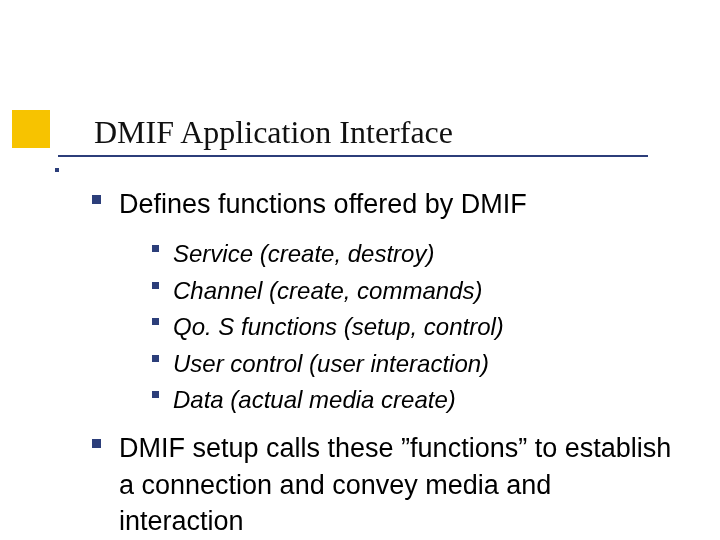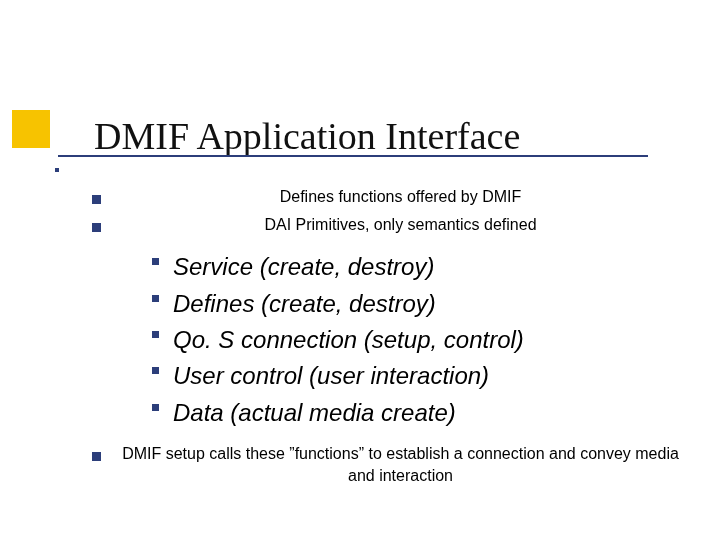--- a/index.html
+++ b/index.html
@@ -27,21 +27,21 @@
     top: 168px;
     width: 4px;
     height: 4px;
     background: #2c3e7a;
   }
   .title {
     position: absolute;
     left: 94px;
     top: 114px;
     font-family: "Times New Roman", Times, serif;
-    font-size: 38px;
+    font-size: 32px;
     font-weight: 400;
     color: #111;
   }
   .title-underline {
     position: absolute;
     left: 58px;
     top: 155px;
     width: 590px;
     height: 2px;
     background: #2c3e7a;
@@ -77,23 +77,22 @@
   .sq.l2 {
     width: 7px;
     height: 7px;
     margin-top: 7px;
     margin-right: 14px;
   }
   .txt {
     flex: 1 1 auto;
   }
   .txt.l1 {
-    font-size: 16px;
+    font-size: 27px;
     line-height: 1.35;
-    text-align: center;
   }
   .txt.l2 {
     font-size: 24px;
     line-height: 1.35;
     font-style: italic;
   }
   .spacer {
     height: 10px;
   }
 </style>
@@ -106,38 +105,34 @@
 <div class="title">DMIF Application Interface</div>
 <div class="title-underline"></div>
 
 <div class="content">
 
   <div class="bullet-row lvl1">
     <div class="sq l1"></div>
     <div class="txt l1">Defines functions offered by DMIF</div>
   </div>
 
-  <div class="bullet-row lvl1">
-    <div class="sq l1"></div>
-    <div class="txt l1">DAI Primitives, only semantics defined</div>
-  </div>
 
   <div class="spacer"></div>
 
   <div class="bullet-row lvl2">
     <div class="sq l2"></div>
     <div class="txt l2">Service (create, destroy)</div>
   </div>
   <div class="bullet-row lvl2">
     <div class="sq l2"></div>
-    <div class="txt l2">Defines (create, destroy)</div>
+    <div class="txt l2">Channel (create, commands)</div>
   </div>
   <div class="bullet-row lvl2">
     <div class="sq l2"></div>
-    <div class="txt l2">Qo. S connection (setup, control)</div>
+    <div class="txt l2">Qo. S functions (setup, control)</div>
   </div>
   <div class="bullet-row lvl2">
     <div class="sq l2"></div>
     <div class="txt l2">User control (user interaction)</div>
   </div>
   <div class="bullet-row lvl2">
     <div class="sq l2"></div>
     <div class="txt l2">Data (actual media create)</div>
   </div>
 

